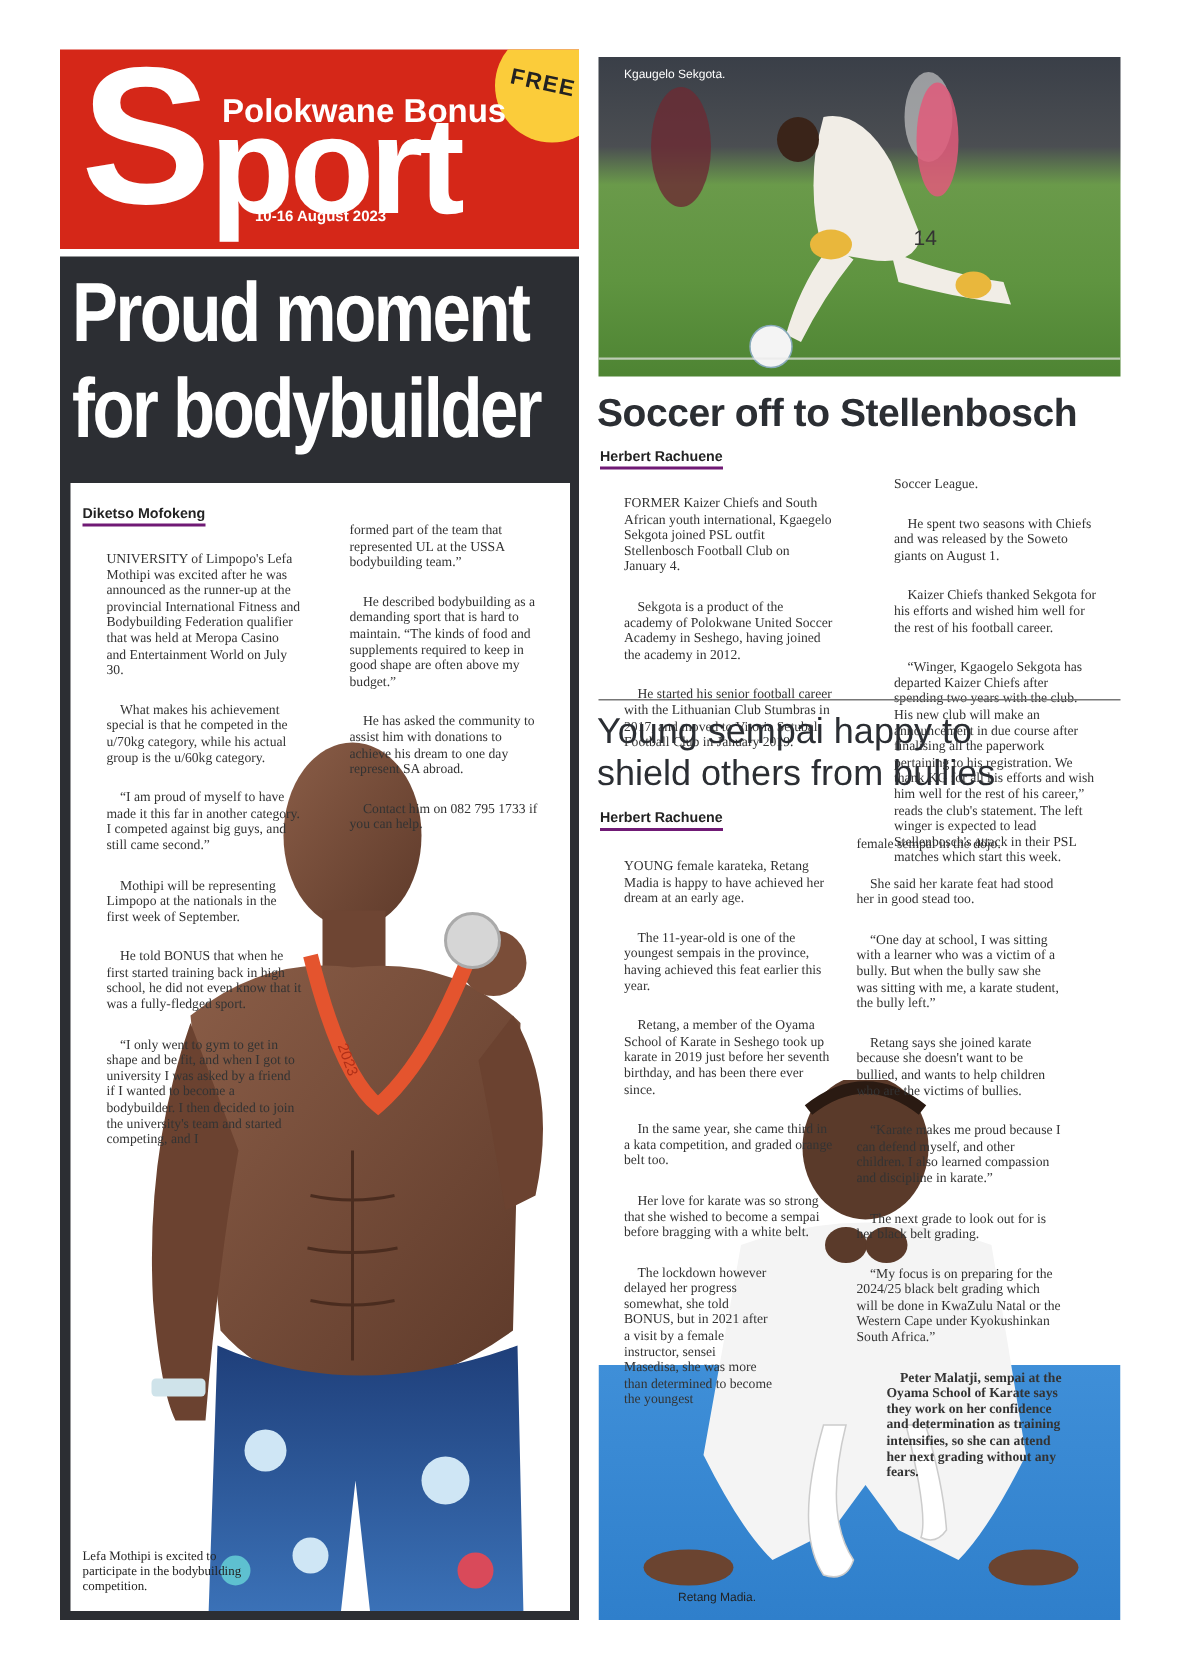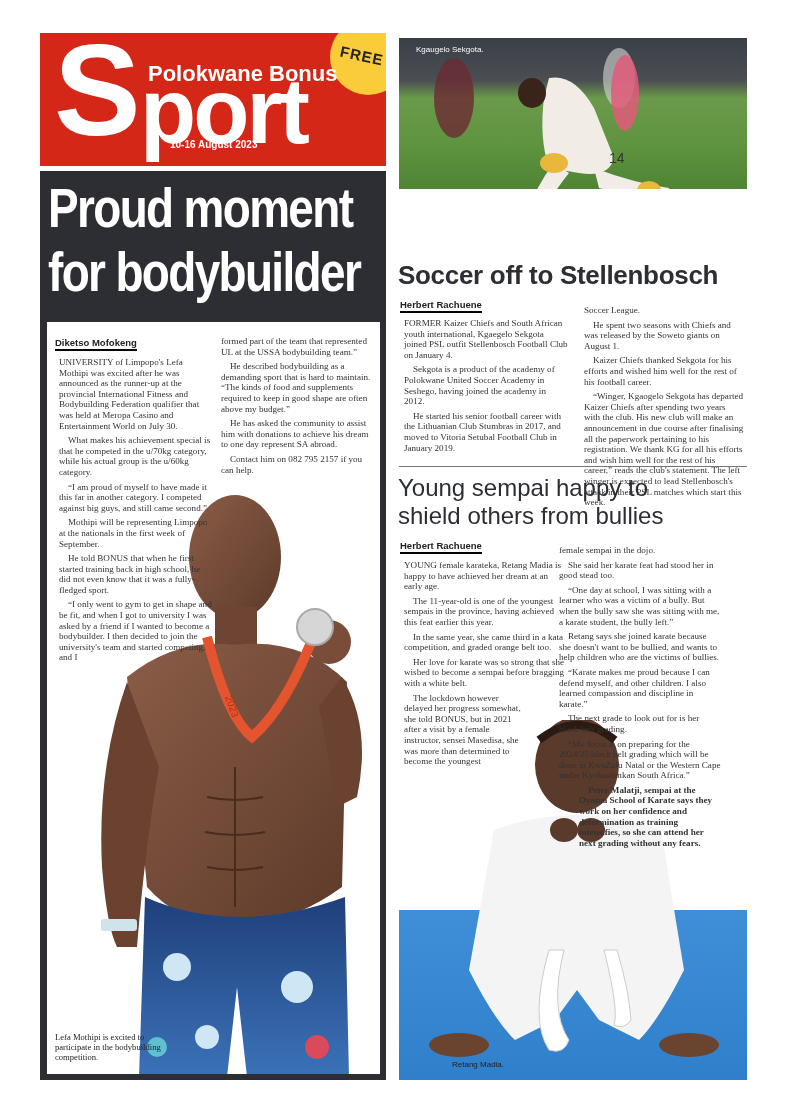--- a/index.html
+++ b/index.html
@@ -19,35 +19,35 @@
   .free-text { left:300px; top:14px; font-family:"Liberation Sans", sans-serif; font-weight:900; font-size:15px; color:#222;
           transform:rotate(12deg); letter-spacing:1px; }
 
   
   .dark-panel { left:40px; top:171px; width:346px; height:909px; background:#2c2e33; }
   .headline-left { left:48px; top:176px; width:335px; font-family:"Liberation Sans", sans-serif; font-weight:bold;
           color:#fff; font-size:56px; line-height:64px; letter-spacing:-2px; transform:scaleX(0.82); transform-origin:left top; white-space:nowrap; }
   .left-white { left:47px; top:322px; width:333px; height:752px; background:#fff; overflow:hidden; }
 
   .byline { font-family:"Liberation Sans", sans-serif; font-weight:bold; font-size:9.5px; color:#222;
-          display:inline-block; border-bottom:2px solid #000000; padding-bottom:1px; }
+          display:inline-block; border-bottom:2px solid #701a75; padding-bottom:1px; }
   .body-text { font-size:9.1px; line-height:10.6px; color:#333; }
-  .body-text p { margin:4px; text-indent:9px; }
+  .body-text p { margin:16px; text-indent:9px; }
   .body-text p.first { text-indent:0; }
 
   .col1 { left:8px; top:10px; width:162px; }
   .col2 { left:170px; top:10px; width:160px; }
 
   
   .bb-figure { left:40px; top:145px; width:300px; height:610px; }
 
   .caption-left { left:8px; top:710px; width:110px; font-family:Liberation Serif, serif; font-size:8.6px; line-height:10px; color:#222; }
 
   
-  .photo-football { left:399px; top:38px; width:348px; height:151px; overflow:hidden;
+  .photo-football { left:399px; top:38px; width:348px; height:213px; overflow:hidden;
           background:linear-gradient(180deg,#3a3f48 0%, #4b4e52 28%, #6a9a4a 40%, #5f9440 70%, #4e8433 100%);text-align:center; }
   .photo-caption { font-family:"Liberation Sans", sans-serif; font-size:8px; color:#fff; }
 
   .headline-right1 { left:398px; top:260px; font-family:"Liberation Sans", sans-serif; font-weight:bold; font-size:26px;
           color:#2b2e33; letter-spacing:-0.3px; white-space:nowrap; }
   .art2-byline { left:400px; top:299px; }
   .art2-col1 { left:400px; top:314px; width:172px; }
   .art2-col2 { left:580px; top:301px; width:168px; }
   .rule { left:399px; top:466px; width:348px; height:1px; background:#777; }
 
@@ -126,21 +126,21 @@
       <p>“I am proud of myself to have made it this far in another category. I competed against big guys, and still came second.”</p>
       <p>Mothipi will be representing Limpopo at the nationals in the first week of September.</p>
       <p>He told BONUS that when he first started training back in high school, he did not even know that it was a fully-fledged sport.</p>
       <p>“I only went to gym to get in shape and be fit, and when I got to university I was asked by a friend if I wanted to become a bodybuilder. I then decided to join the university's team and started competing, and I</p>
     </div>
   </div>
   <div class="abs col2 body-text">
     <p class="first">formed part of the team that represented UL at the USSA bodybuilding team.”</p>
     <p>He described bodybuilding as a demanding sport that is hard to maintain. “The kinds of food and supplements required to keep in good shape are often above my budget.”</p>
     <p>He has asked the community to assist him with donations to achieve his dream to one day represent SA abroad.</p>
-    <p>Contact him on 082 795 2157 if you can help.</p>
+    <p>Contact him on 082 795 1733 if you can help.</p>
   </div>
 
   <div class="abs caption-left">Lefa Mothipi is excited to participate in the bodybuilding competition.</div>
 </div>
 
 <div class="abs photo-football">
   <div class="abs photo-caption" style="left:17px; top:7px;">Kgaugelo Sekgota.</div>
   <svg class="abs" style="left:0;top:0;" width="348" height="213" viewBox="0 0 348 213">
     <ellipse cx="55" cy="60" rx="20" ry="40" fill="#6b2a33" opacity="0.8"></ellipse>
     <ellipse cx="220" cy="40" rx="16" ry="30" fill="#d9d9d9" opacity="0.6"></ellipse>
@@ -192,20 +192,21 @@
     <ellipse cx="60" cy="325" rx="30" ry="12" fill="#6b4430"></ellipse>
     <ellipse cx="290" cy="325" rx="30" ry="12" fill="#6b4430"></ellipse>
   </svg>
   <div class="abs photo-caption" style="left:10px; top:340px; color:#222;padding-left:43px;">Retang Madia.</div>
 </div>
 
 <div class="abs art3-byline byline">Herbert Rachuene</div>
 <div class="abs art3-col1 body-text">
   <p class="first">YOUNG female karateka, Retang Madia is happy to have achieved her dream at an early age.</p>
   <p>The 11-year-old is one of the youngest sempais in the province, having achieved this feat earlier this year.</p>
+  <p>Retang, a member of the Oyama School of Karate in Seshego took up karate in 2019 just before her seventh birthday, and has been there ever since.</p>
   <p>In the same year, she came third in a kata competition, and graded orange belt too.</p>
   <p>Her love for karate was so strong that she wished to become a sempai before bragging with a white belt.</p>
   <p style="padding-right:40px;">The lockdown however delayed her progress somewhat, she told BONUS, but in 2021 after a visit by a female instructor, sensei Masedisa, she was more than determined to become the youngest</p>
 </div>
 <div class="abs art3-col2 body-text">
   <p class="first">female sempai in the dojo.</p>
   <p>She said her karate feat had stood her in good stead too.</p>
   <p>“One day at school, I was sitting with a learner who was a victim of a bully. But when the bully saw she was sitting with me, a karate student, the bully left.”</p>
   <p>Retang says she joined karate because she doesn't want to be bullied, and wants to help children who are the victims of bullies.</p>
   <p>“Karate makes me proud because I can defend myself, and other children. I also learned compassion and discipline in karate.”</p>

